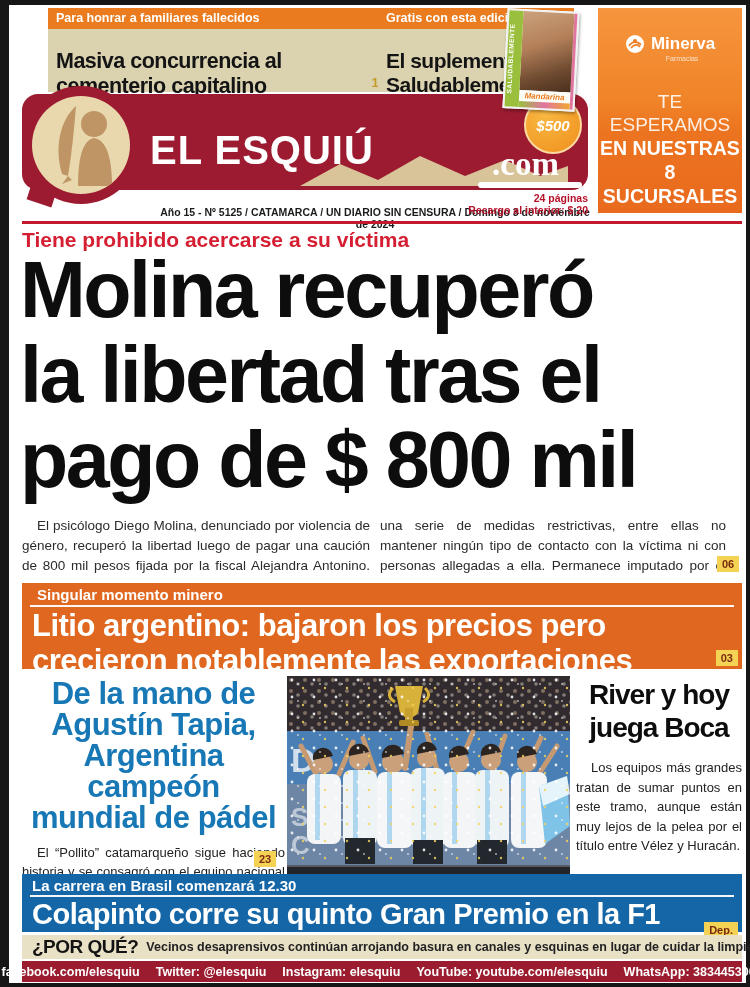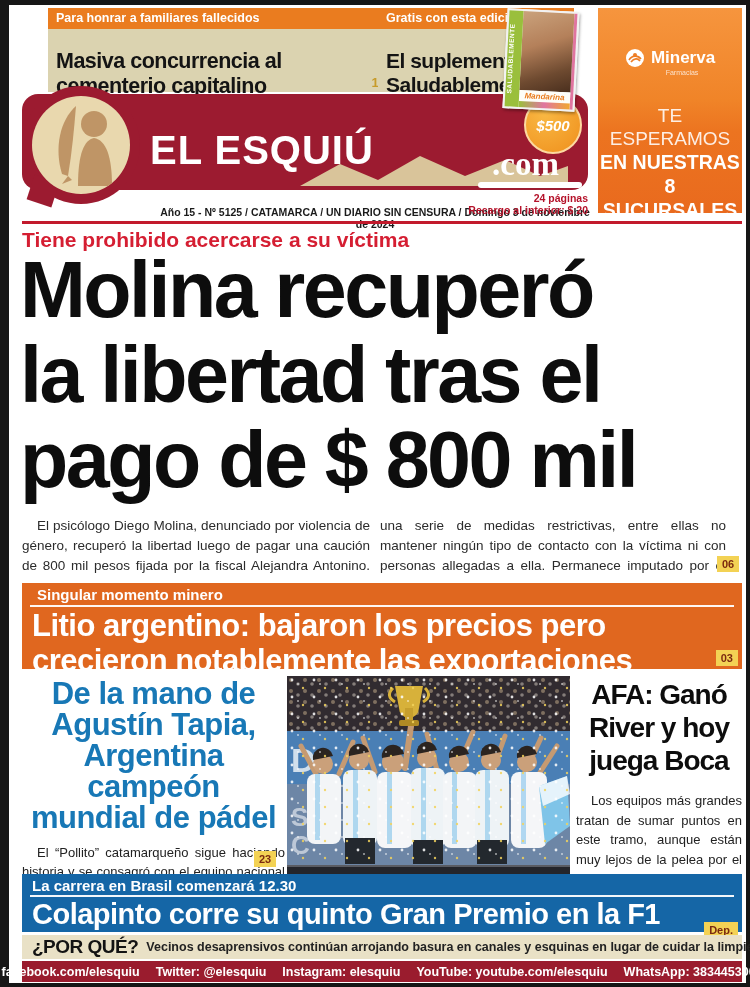--- a/index.html
+++ b/index.html
@@ -12,21 +12,21 @@
   .kbar{background:#ea7c1f;color:#fff;font-weight:bold;font-size:12.5px;line-height:21px;
         height:21px;padding-left:8px;letter-spacing:0;}
   .beige{background:#dbd3b0;color:#141414;}
   .beige .hl{font-weight:bold;font-size:21.5px;line-height:25px;letter-spacing:-0.5px;padding:20px 8px 0 8px;}
 
   .pgbadge{background:#f3d254;color:#7b2a10;font-weight:bold;font-size:11px;line-height:14px;
            padding:1px 5px;display:inline-block;}
 
   
   .ad{background:linear-gradient(180deg,#f6953e 0%,#f08428 45%,#ec7420 60%,#e96a1e 100%);color:#fff;}
-  .ad .brandrow{display:flex;align-items:center;justify-content:center;gap:6px;margin-top:40px;}
+  .ad .brandrow{display:flex;align-items:center;justify-content:center;gap:6px;margin-top:26px;}
   .ad .brand{font-size:17px;font-weight:bold;}
   .ad .brandsub{font-size:7px;color:rgba(255,255,255,.75);text-align:center;margin-top:1px;margin-left:24px;text-align:left;}
   .ad .l1{font-size:19px;font-weight:normal;color:rgba(255,255,255,.88);text-align:center;margin-top:28px;line-height:23px;}
   .ad .l2{font-size:19.5px;font-weight:bold;text-align:center;line-height:24px;}
   .ad .tag{font-size:10px;font-weight:bold;letter-spacing:3px;text-align:center;margin-top:26px;}
 
   
   .mast{background:#9c1b30;border-radius:16px;}
   .mast-title{font-family:Liberation Sans, sans-serif;font-weight:bold;color:#fff;font-size:40px;
               letter-spacing:1px;white-space:nowrap;margin-top:30px;}
@@ -263,21 +263,20 @@
       <rect x="118" y="32" width="8" height="12" fill="#c69f2e"></rect>
       <rect x="112" y="44" width="20" height="6" rx="2" fill="#b08a24"></rect>
       <path d="M106 12 q-8 8 2 14 M138 12 q8 8 -2 14" stroke="#d7b13a" stroke-width="3" fill="none"></path>
     </g>
     <rect x="0" y="0" width="283" height="190" fill="url(#conf)"></rect>
     <rect x="0" y="190" width="283" height="22" fill="#24252b"></rect>
     <rect x="0" y="189" width="283" height="2" fill="#5a5c63"></rect>
   </svg>
 
   <div class="abs" style="left:576px;top:678px;width:166px;">
-    <div class="afahl">AFA: Ganó</div>
     <div class="afahl">River y hoy</div>
     <div class="afahl">juega Boca</div>
     <div class="smallbody indent" style="margin-top:14px;line-height:19.5px;">Los equipos más grandes tratan de sumar puntos en este tramo, aunque están muy lejos de la pelea por el título entre Vélez y Huracán.</div>
   </div>
 
   <div class="f1box abs" style="left:22px;top:874px;width:720px;height:58px;">
     <div class="k">La carrera en Brasil comenzará 12.30</div>
     <div class="uline"></div>
     <div class="h">Colapinto corre su quinto Gran Premio en la F1</div>
     <div class="pgbadge abs" style="right:4px;bottom:-6px;">Dep.</div>

